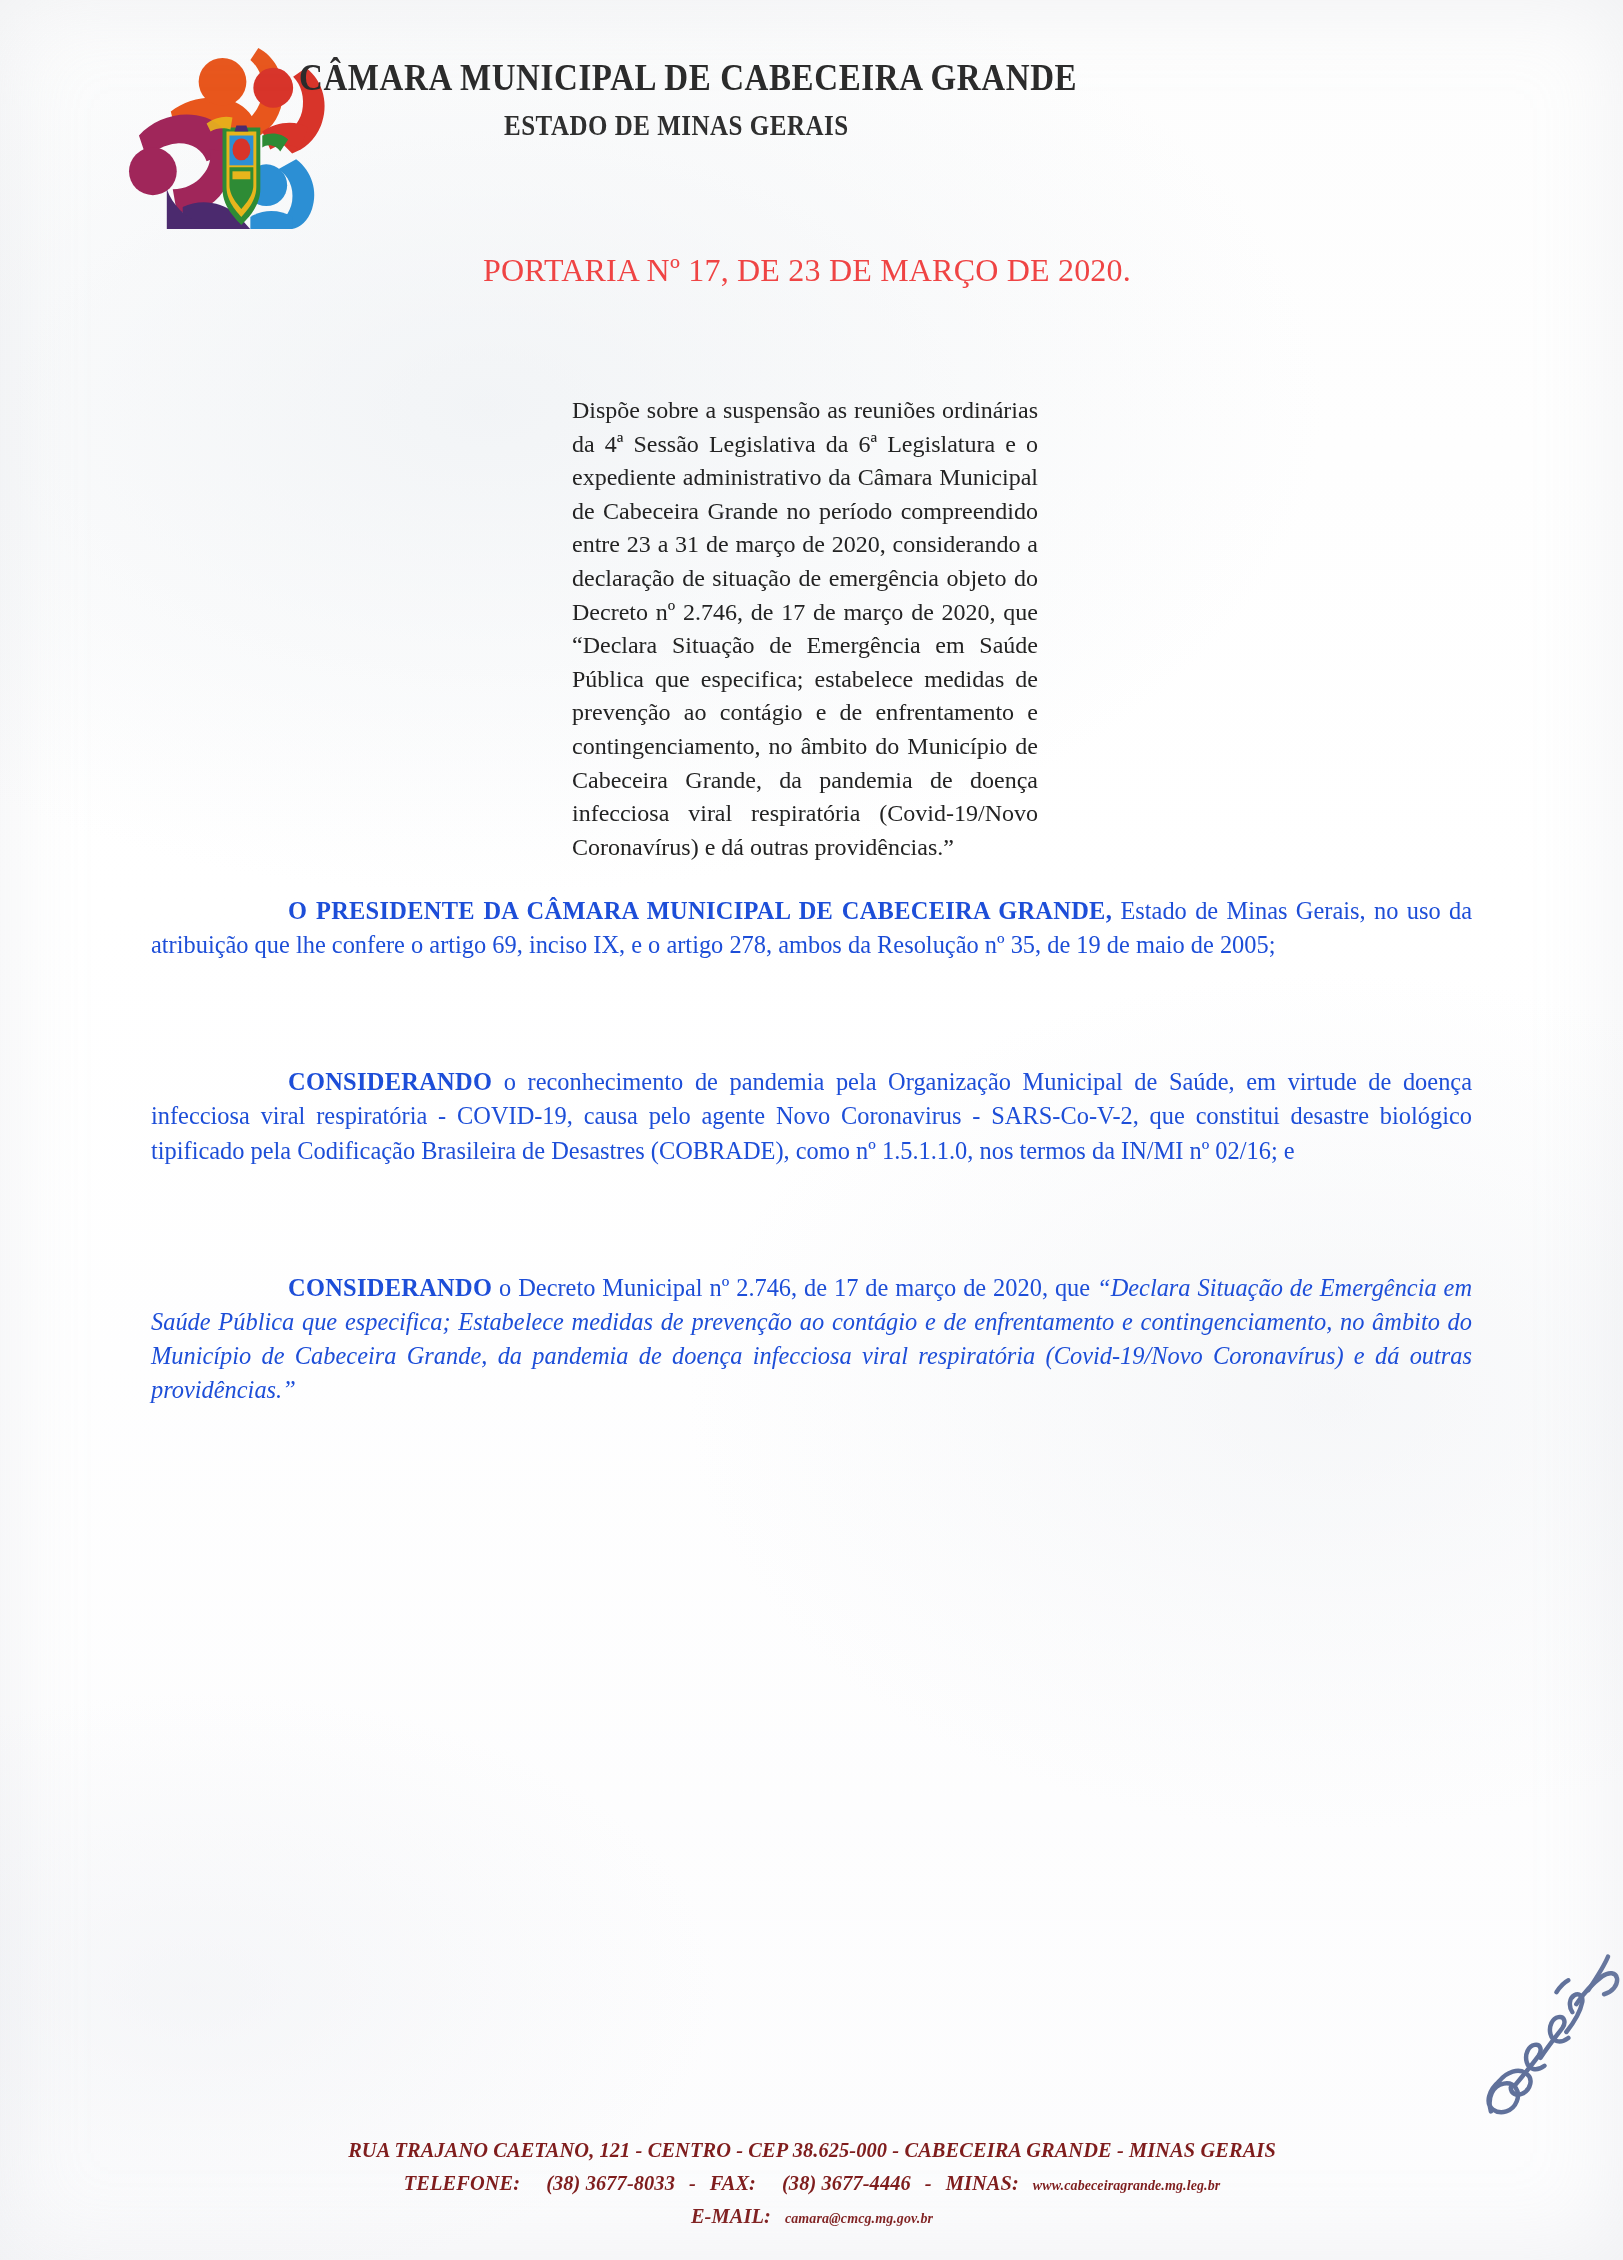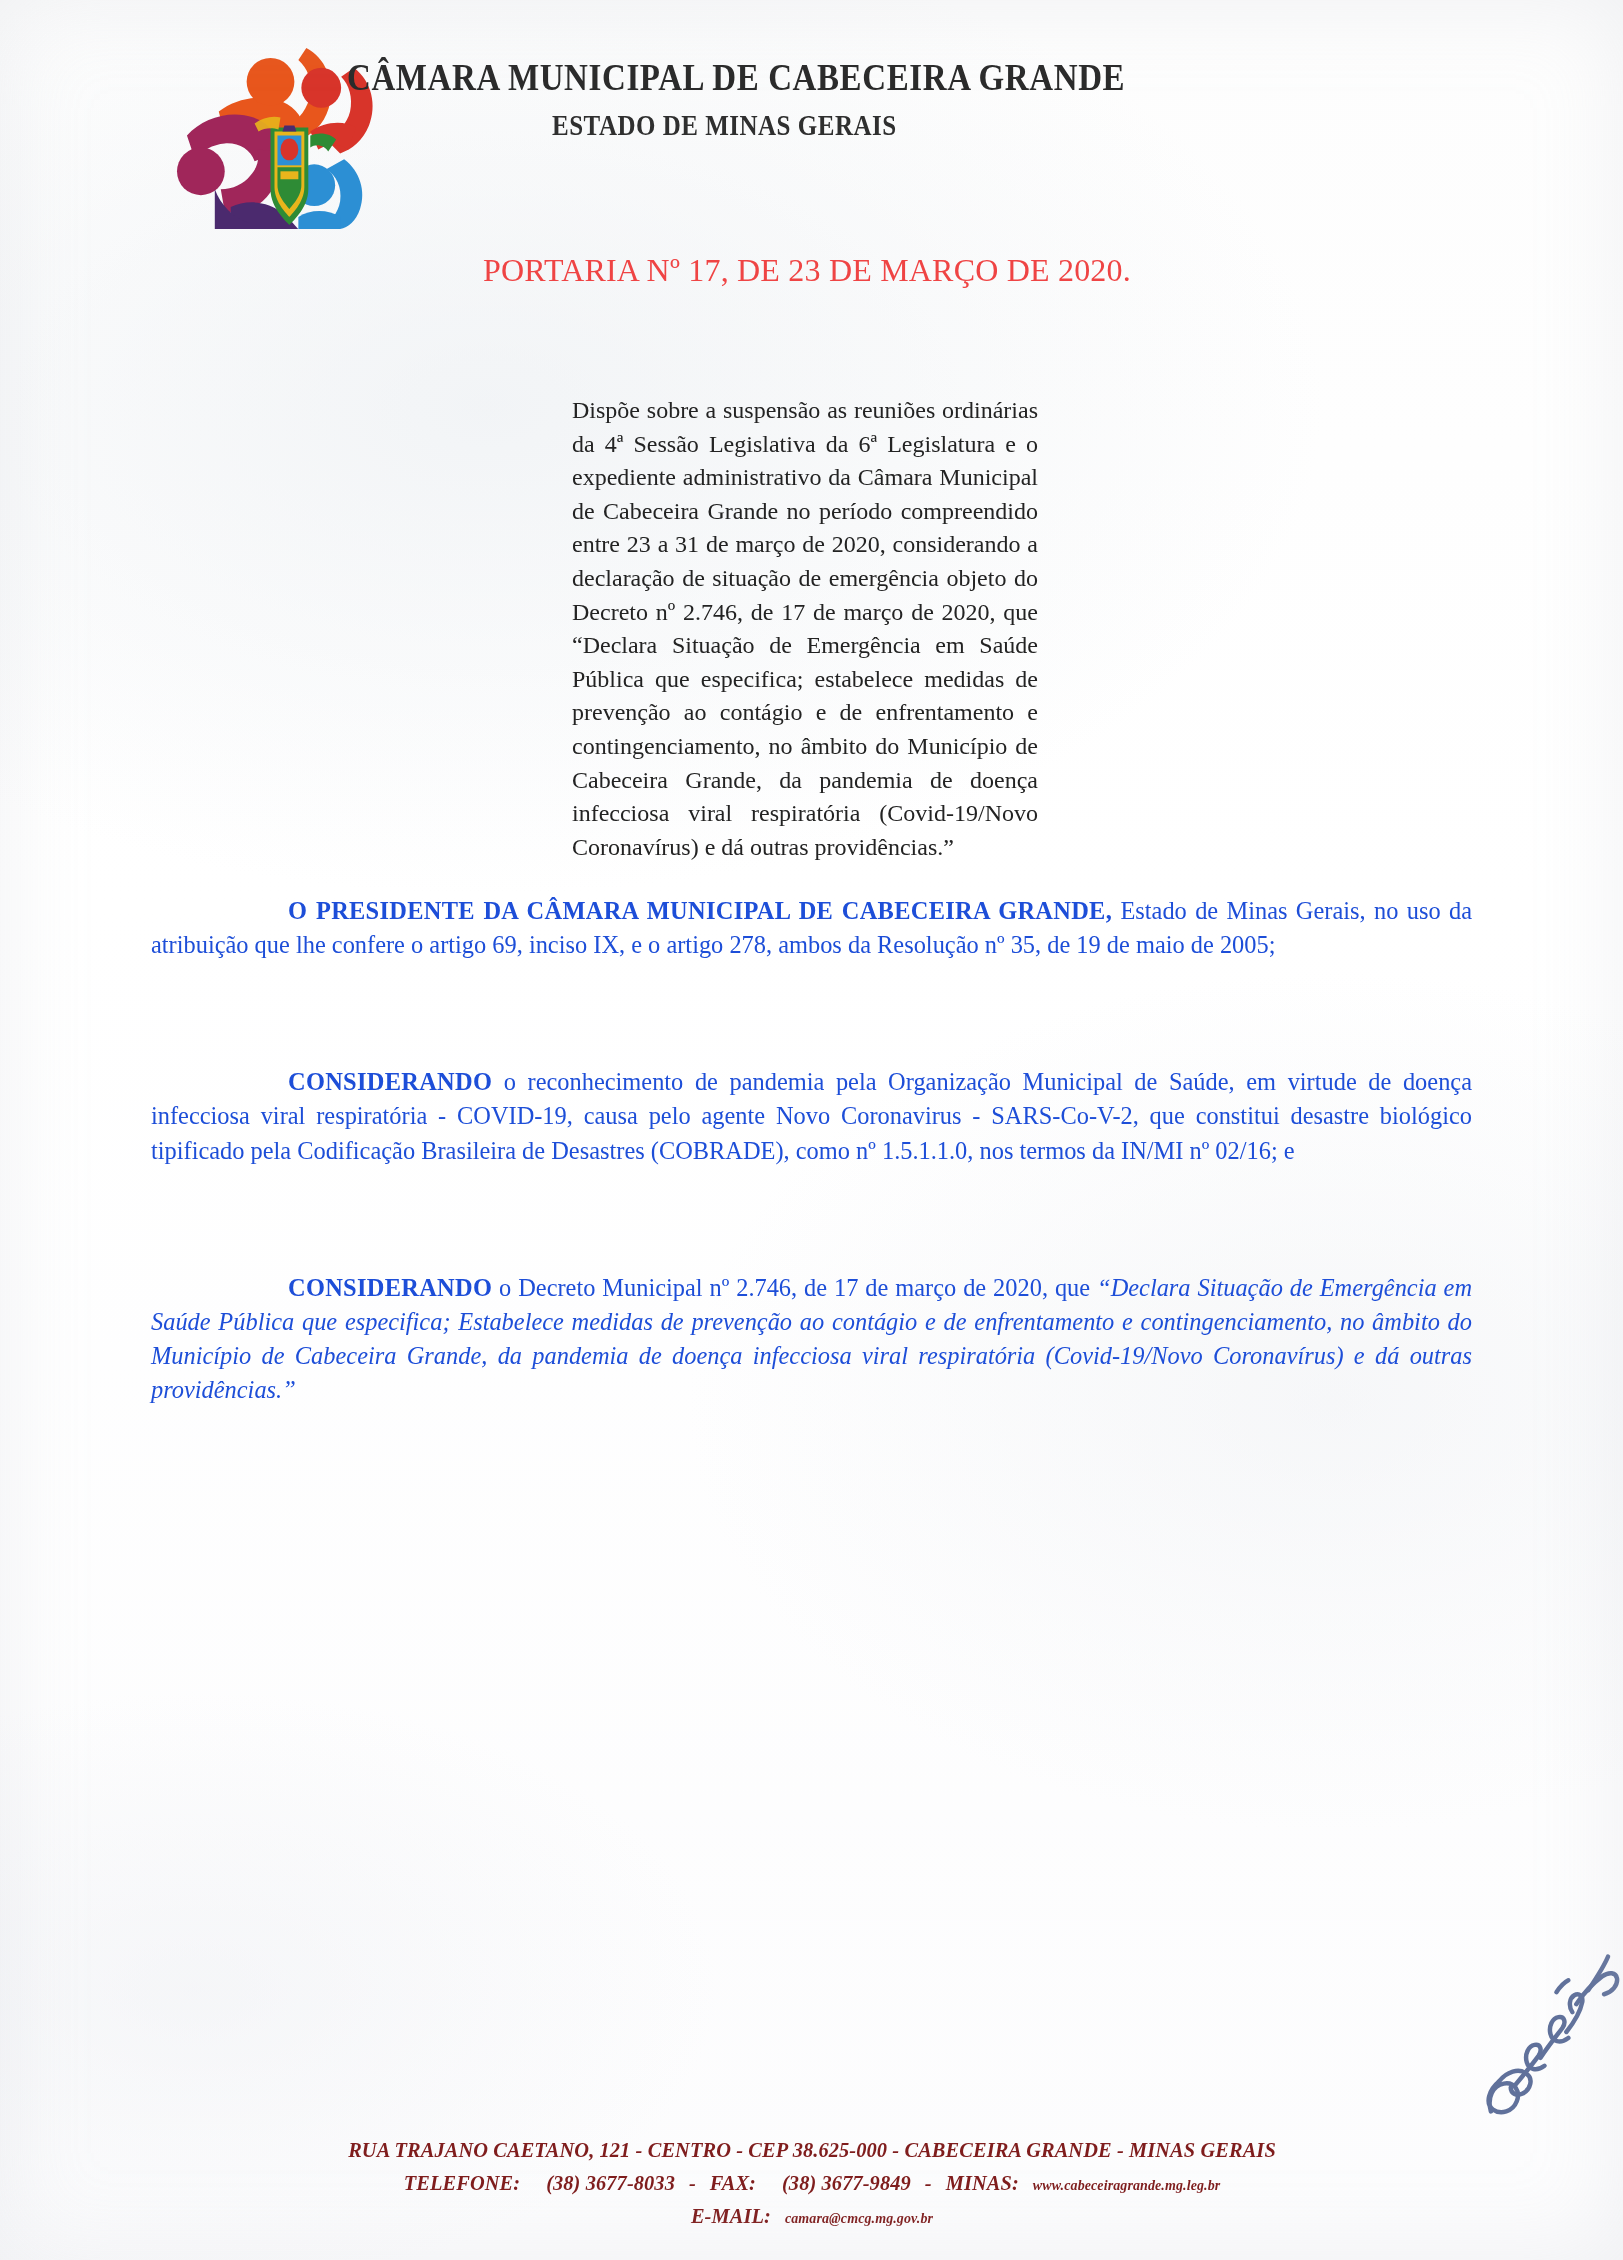--- a/index.html
+++ b/index.html
@@ -21,21 +21,20 @@
       radial-gradient(ellipse 697px 398px at 12% 88%, rgba(236,238,242,.45), rgba(255,255,255,0) 75%),
       linear-gradient(180deg,#fdfdfd 0%,#ffffff 40%,#fcfcfd 100%);
     pointer-events:none;
   }
   .page{position:absolute;inset:0;}
 
   
   .header{
     position:absolute;left:0;right:0;top:18px;
     height:199px;
-    margin-left:48px;
   }
   .logo{
     position:absolute;left:111px;top:22px;
     width:227px;height:189px;
   }
   .logo svg{display:block;width:227px;height:189px;}
 
   .header-text{
     position:absolute;left:299px;top:38px;width:1244px;
   }
@@ -233,21 +232,21 @@
         <path d="M106 124 C114 112 124 102 132 96 C139 91 146 92 147 98 C148 105 142 112 134 114"></path>
         <path d="M118 110 C126 98 134 86 138 76"></path>
         <path d="M86 112 C90 106 94 102 98 100"></path>
       </g>
     </svg>
   </div>
 
   <div class="footer">
     <div class="line">RUA TRAJANO CAETANO, 121 - CENTRO - CEP 38.625-000 - CABECEIRA GRANDE - MINAS GERAIS</div>
     <div class="line">
-      <span>TELEFONE:</span><span class="sp"></span><span>(38) 3677-8033</span><span class="sp-sm"></span><span>-</span><span class="sp-sm"></span><span>FAX:</span><span class="sp"></span><span>(38) 3677-9849</span><span class="sp-sm"></span><span>-</span><span class="sp-sm"></span><span>MINAS:</span><span class="sp-sm"></span><span class="small">www.cabeceiragrande.mg.leg.br</span>
+      <span>TELEFONE:</span><span class="sp"></span><span>(38) 3677-8033</span><span class="sp-sm"></span><span>-</span><span class="sp-sm"></span><span>FAX:</span><span class="sp"></span><span>(38) 3677-4446</span><span class="sp-sm"></span><span>-</span><span class="sp-sm"></span><span>MINAS:</span><span class="sp-sm"></span><span class="small">www.cabeceiragrande.mg.leg.br</span>
     </div>
     <div class="line">
       <span>E-MAIL:</span><span class="sp-sm"></span><span class="small">camara@cmcg.mg.gov.br</span>
     </div>
   </div>
 
   <div class="edge"></div>
 </div>
 
 

